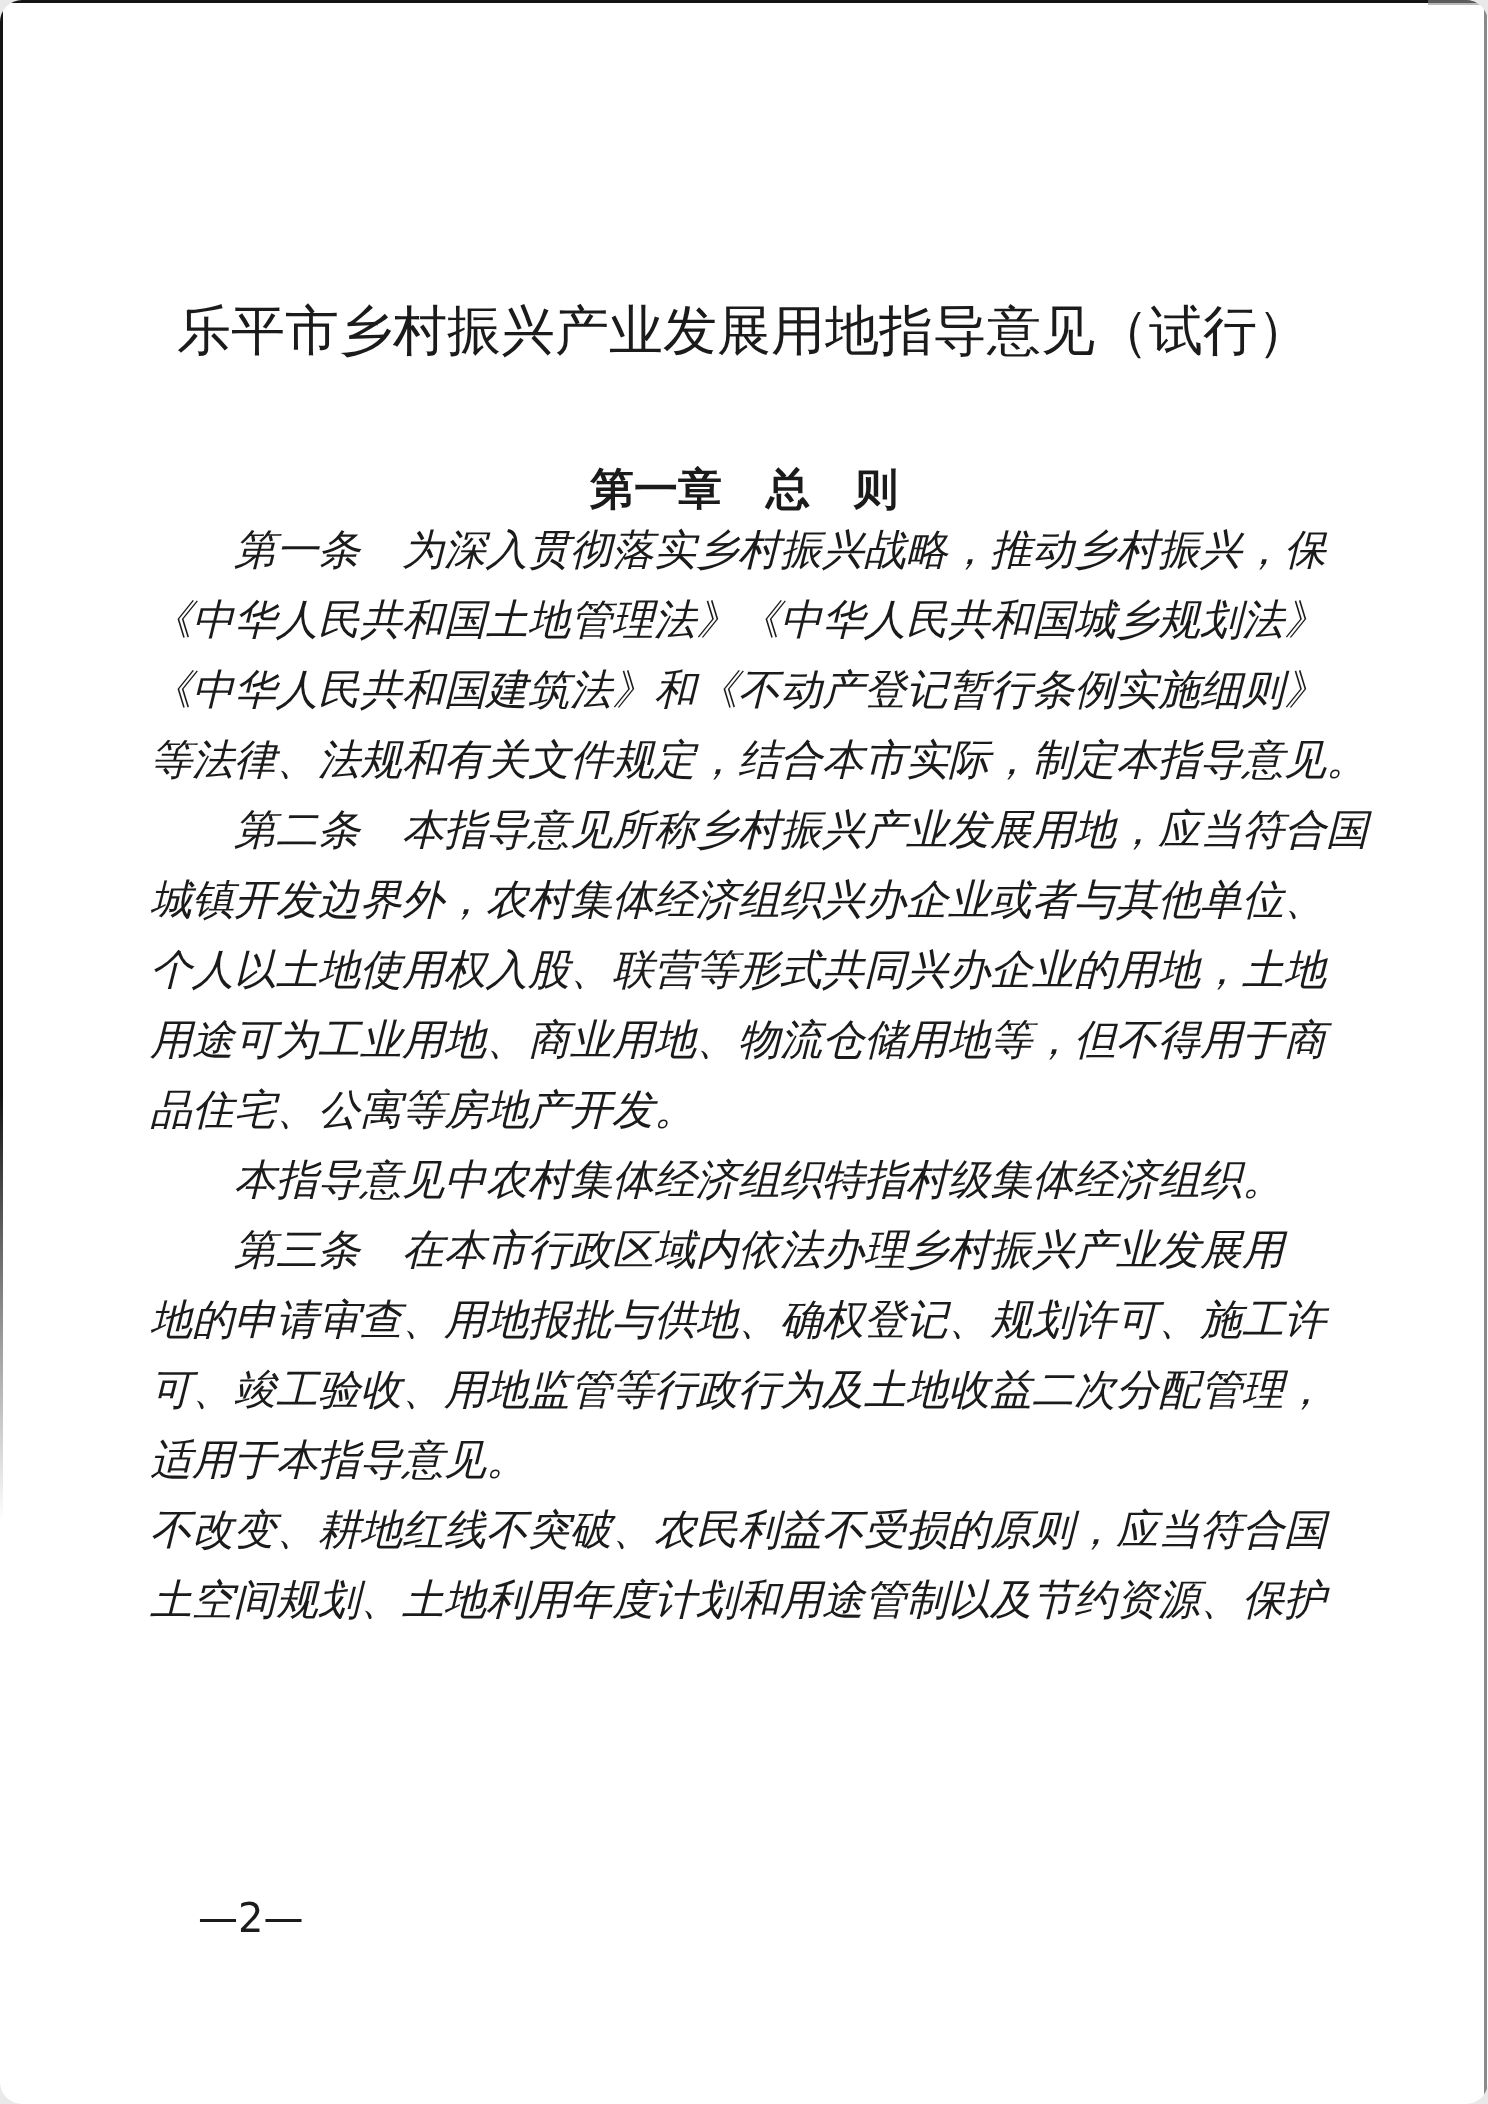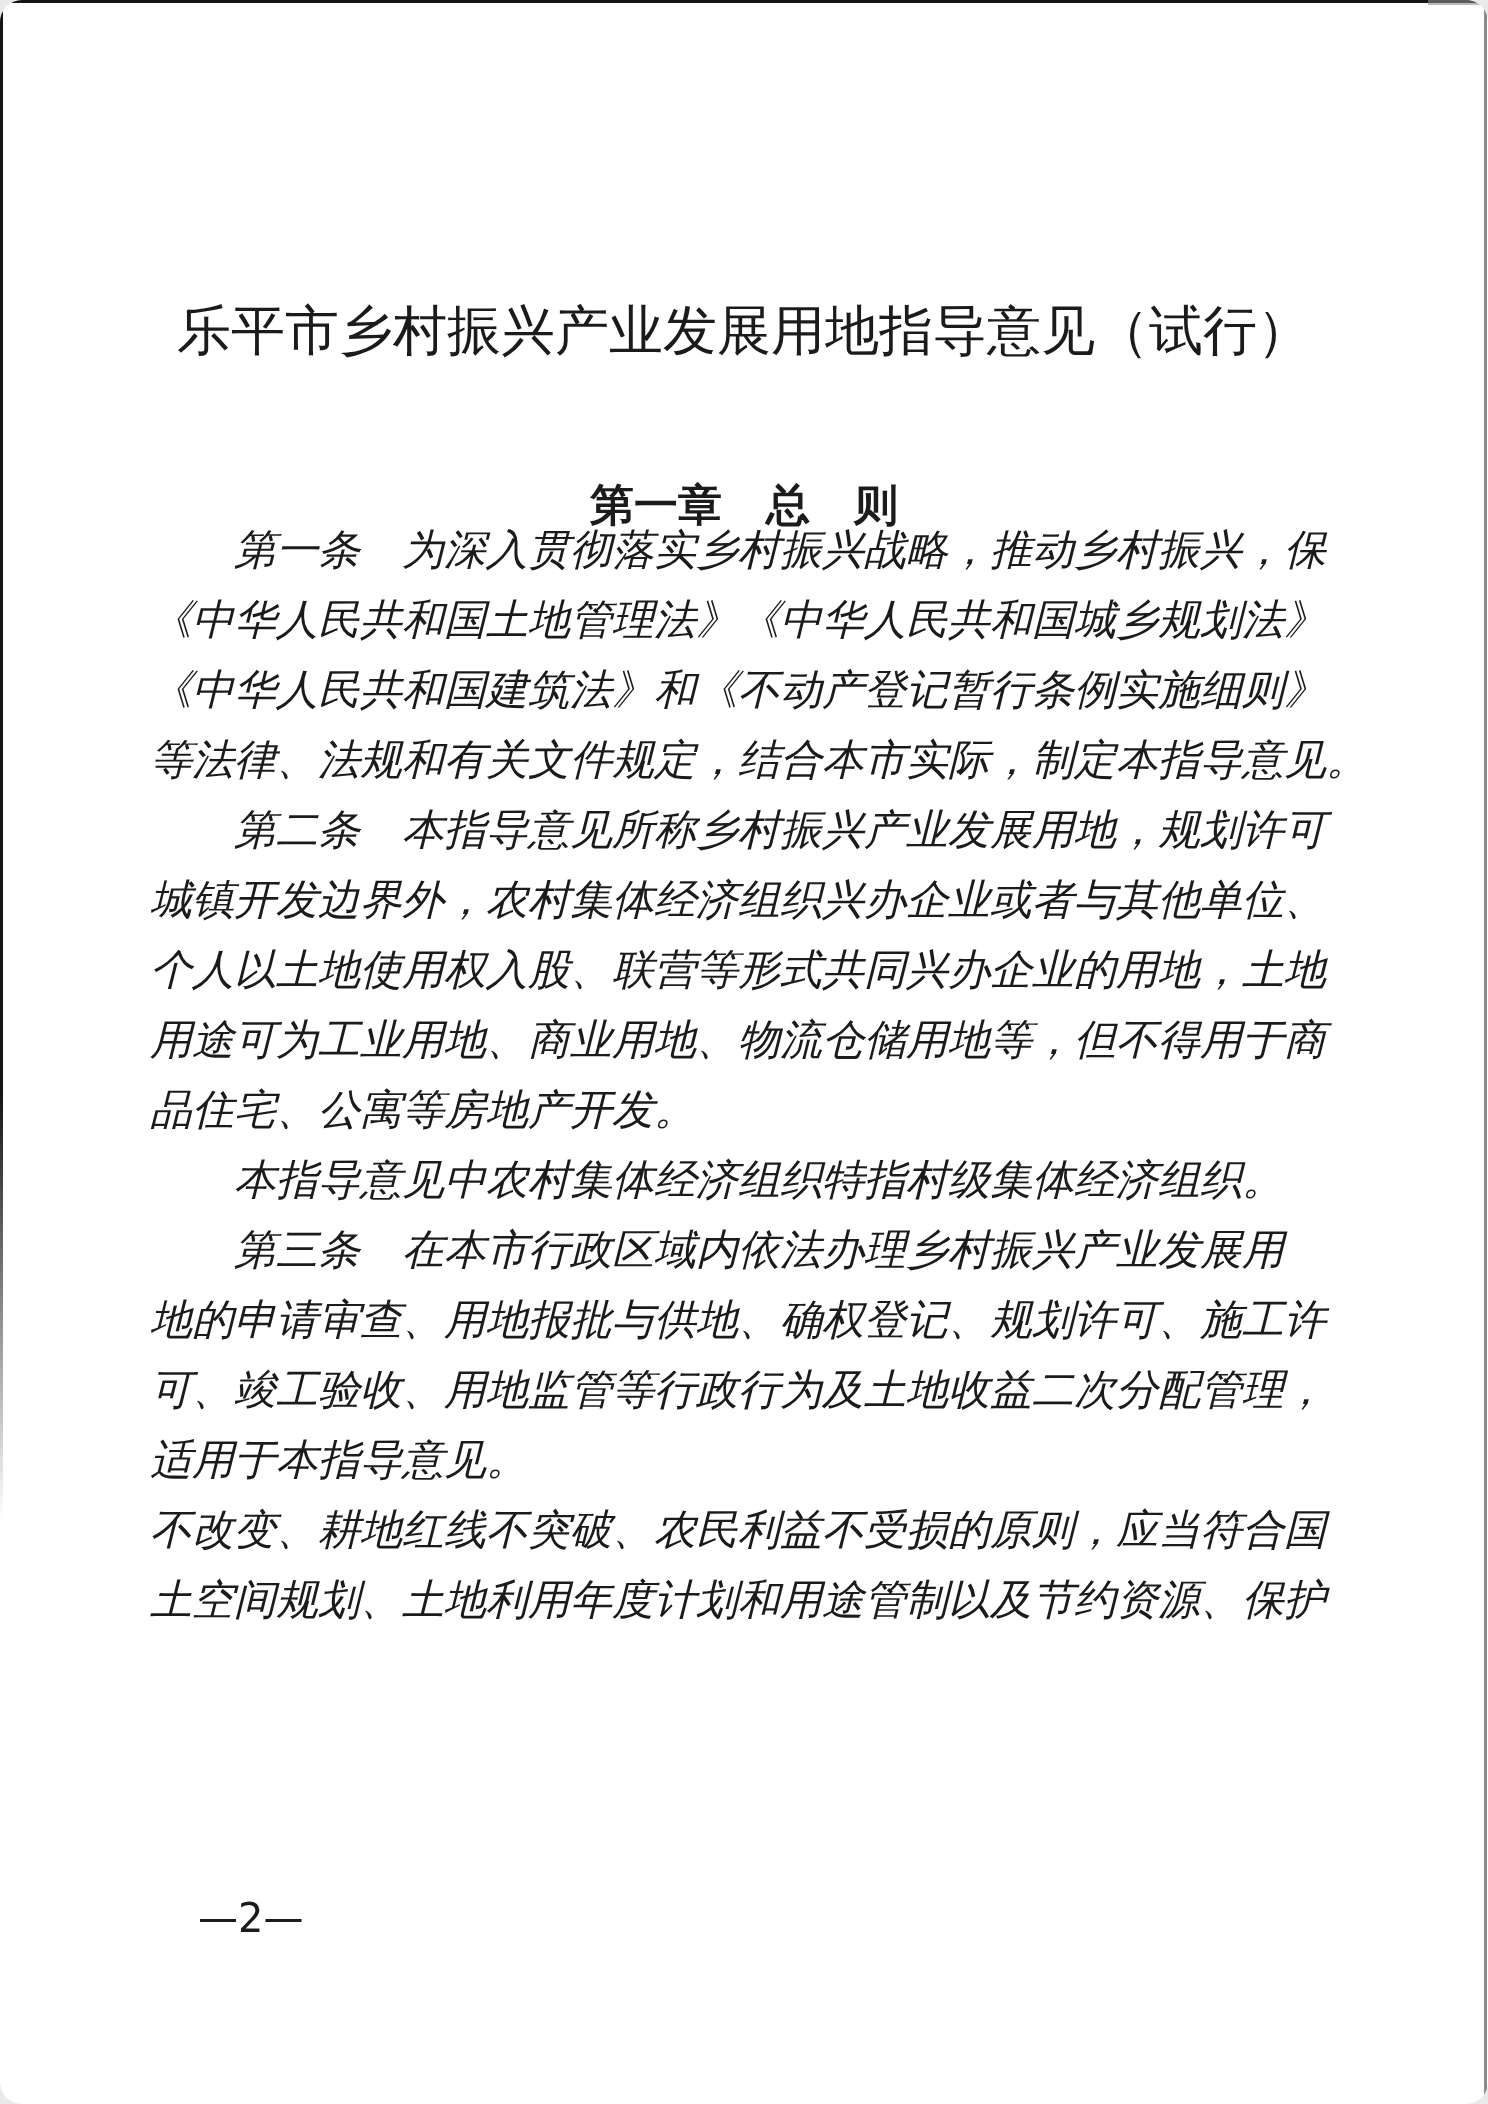--- a/index.html
+++ b/index.html
@@ -27,21 +27,21 @@
 
   .doc-title{
     position:absolute;top:262px;left:0;width:100%;
     text-align:center;
     font-size:54px;line-height:66px;
     font-weight:normal;
     letter-spacing:0;
     white-space:nowrap;
   }
   .chapter-heading{
-    position:absolute;top:440px;left:0;width:100%;
+    position:absolute;top:424px;left:0;width:100%;
     text-align:center;
     font-family:"DejaVu Sans","Liberation Sans",sans-serif;
     font-weight:bold;
     font-size:44px;line-height:56px;
     white-space:nowrap;
   }
   .body-block{
     position:absolute;top:515px;left:150px;width:1190px;
     font-size:42px;
     font-style:italic;
@@ -68,21 +68,21 @@
 
   <h1 class="doc-title">乐平市乡村振兴产业发展用地指导意见（试行）</h1>
 
   <h2 class="chapter-heading">第一章　总　则</h2>
 
   <div class="body-block">
       <div class="body-line indent">第一条　为深入贯彻落实乡村振兴战略，推动乡村振兴，保</div>
       <div class="body-line">《中华人民共和国土地管理法》《中华人民共和国城乡规划法》</div>
       <div class="body-line">《中华人民共和国建筑法》和《不动产登记暂行条例实施细则》</div>
       <div class="body-line">等法律、法规和有关文件规定，结合本市实际，制定本指导意见。</div>
-      <div class="body-line indent">第二条　本指导意见所称乡村振兴产业发展用地，规划许可</div>
+      <div class="body-line indent">第二条　本指导意见所称乡村振兴产业发展用地，应当符合国</div>
       <div class="body-line">城镇开发边界外，农村集体经济组织兴办企业或者与其他单位、</div>
       <div class="body-line">个人以土地使用权入股、联营等形式共同兴办企业的用地，土地</div>
       <div class="body-line">用途可为工业用地、商业用地、物流仓储用地等，但不得用于商</div>
       <div class="body-line">品住宅、公寓等房地产开发。</div>
       <div class="body-line indent">本指导意见中农村集体经济组织特指村级集体经济组织。</div>
       <div class="body-line indent">第三条　在本市行政区域内依法办理乡村振兴产业发展用</div>
       <div class="body-line">地的申请审查、用地报批与供地、确权登记、规划许可、施工许</div>
       <div class="body-line">可、竣工验收、用地监管等行政行为及土地收益二次分配管理，</div>
       <div class="body-line">适用于本指导意见。</div>
       <div class="body-line">不改变、耕地红线不突破、农民利益不受损的原则，应当符合国</div>

